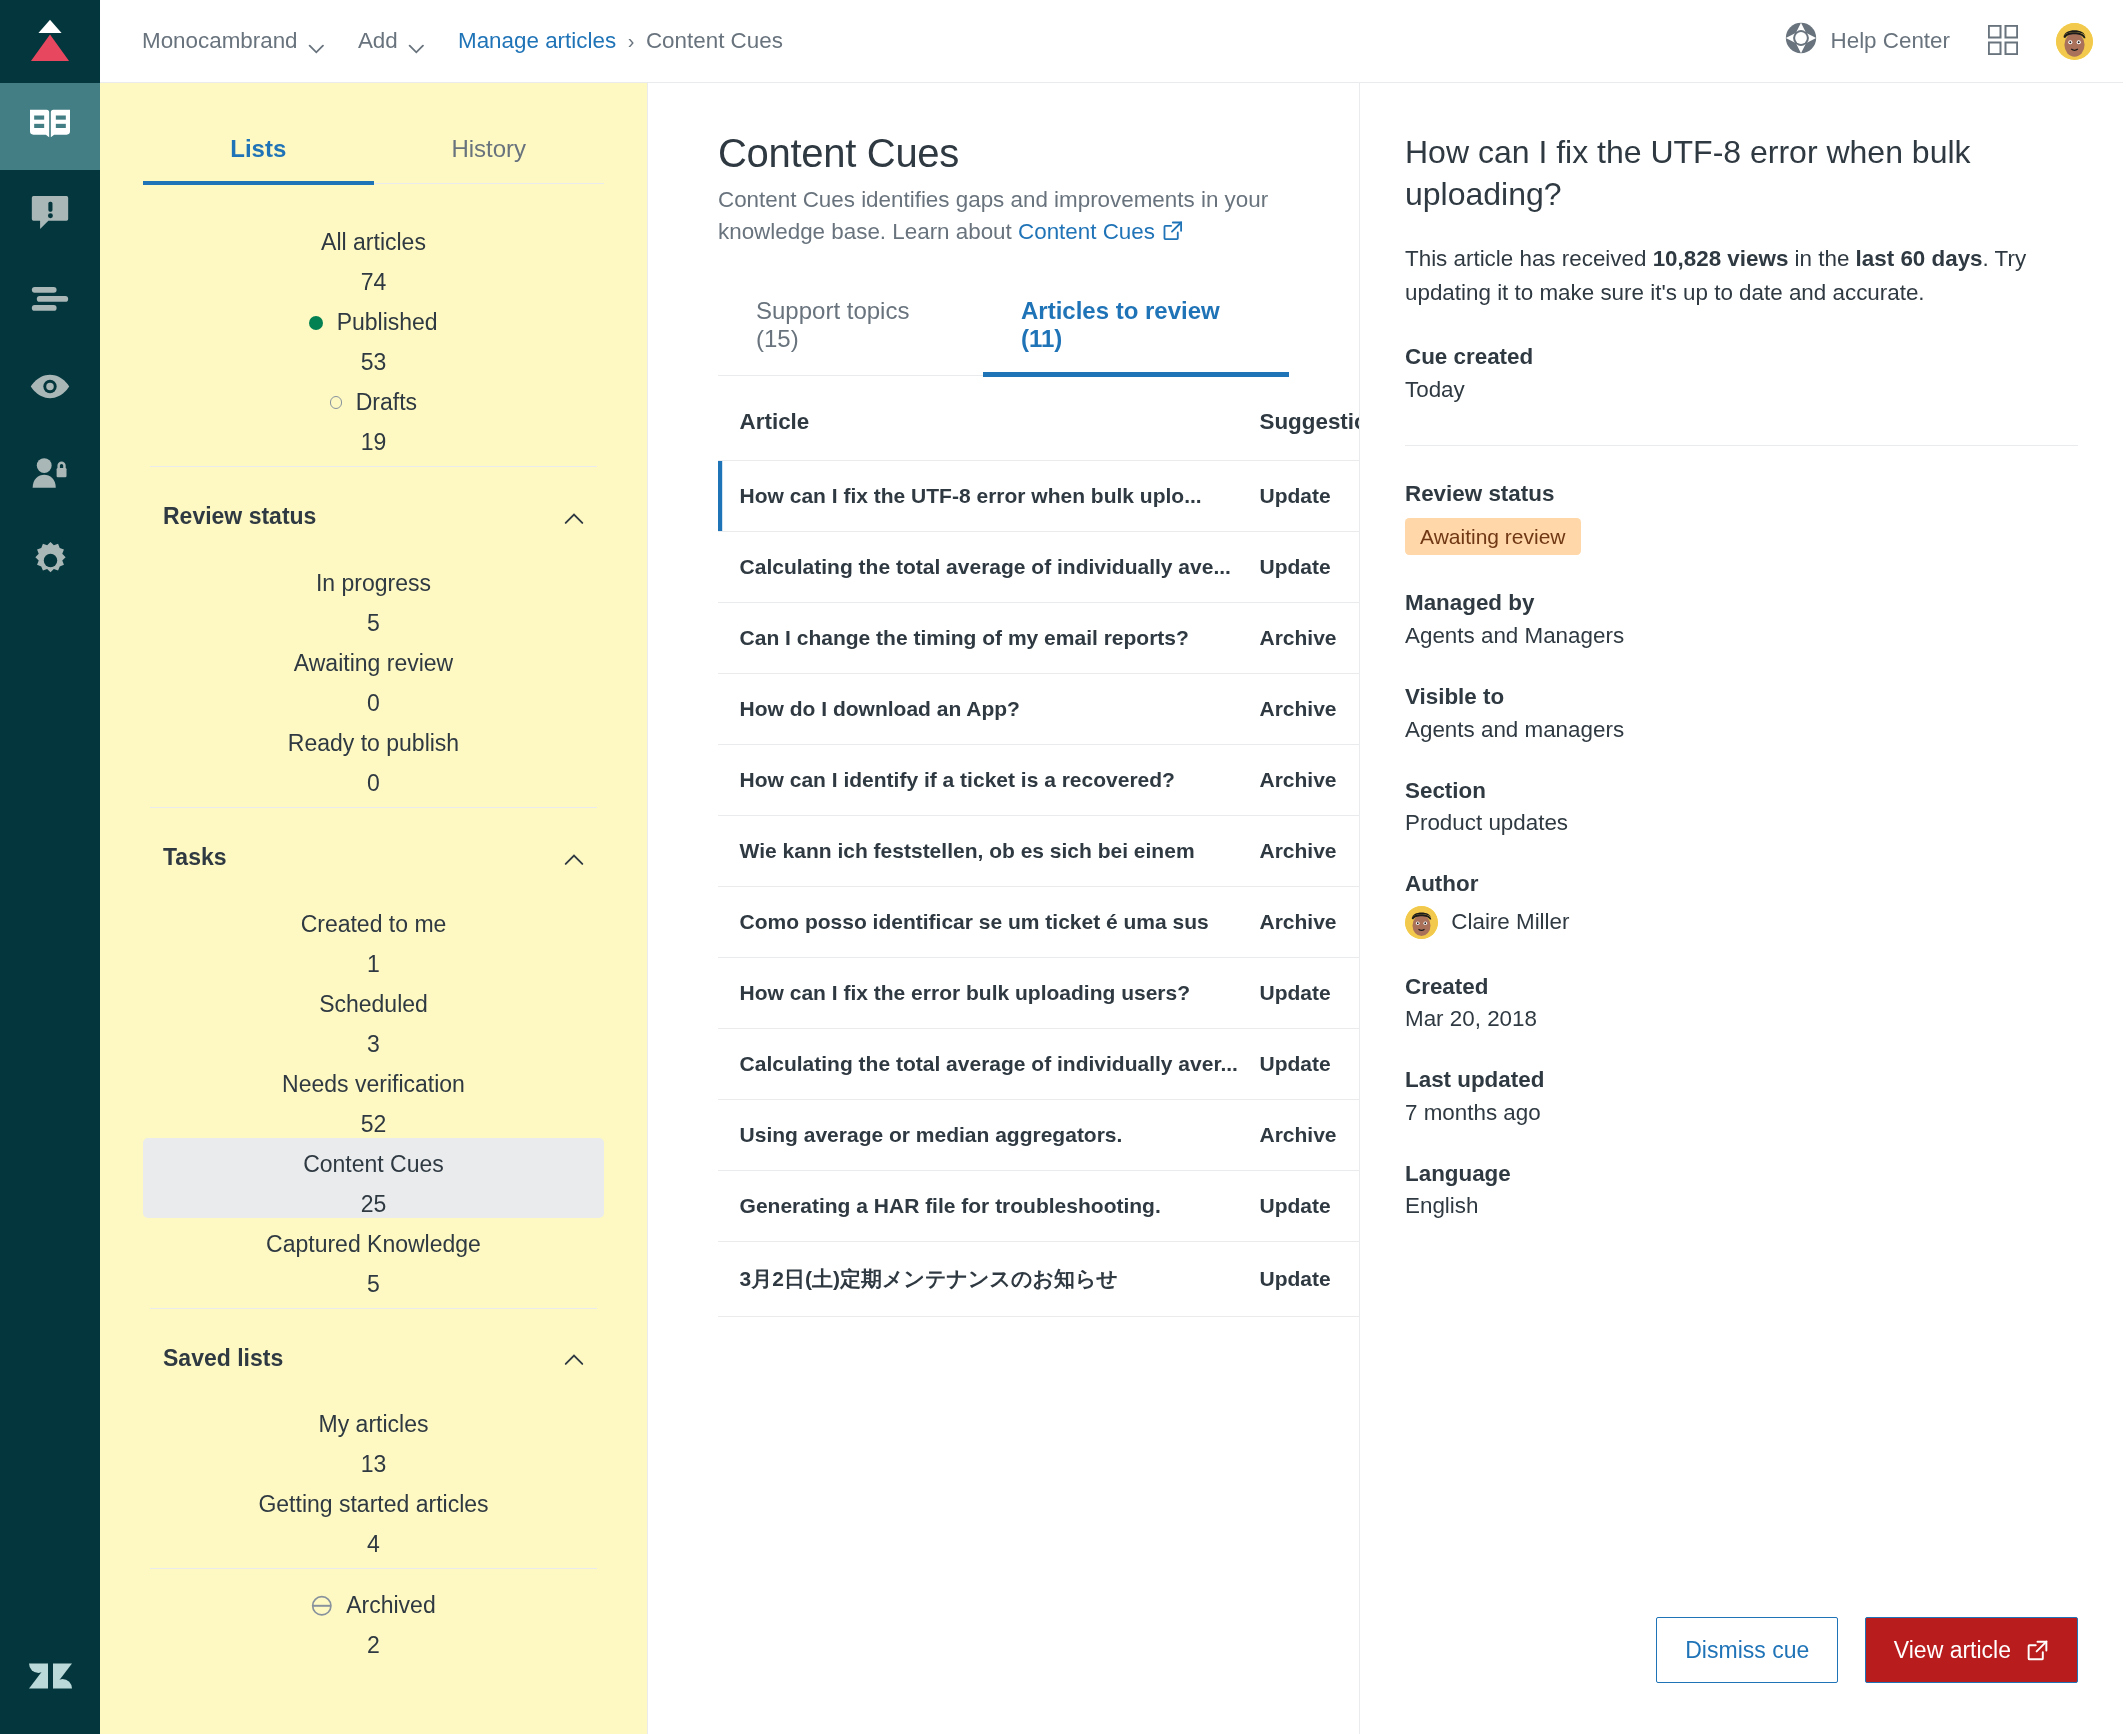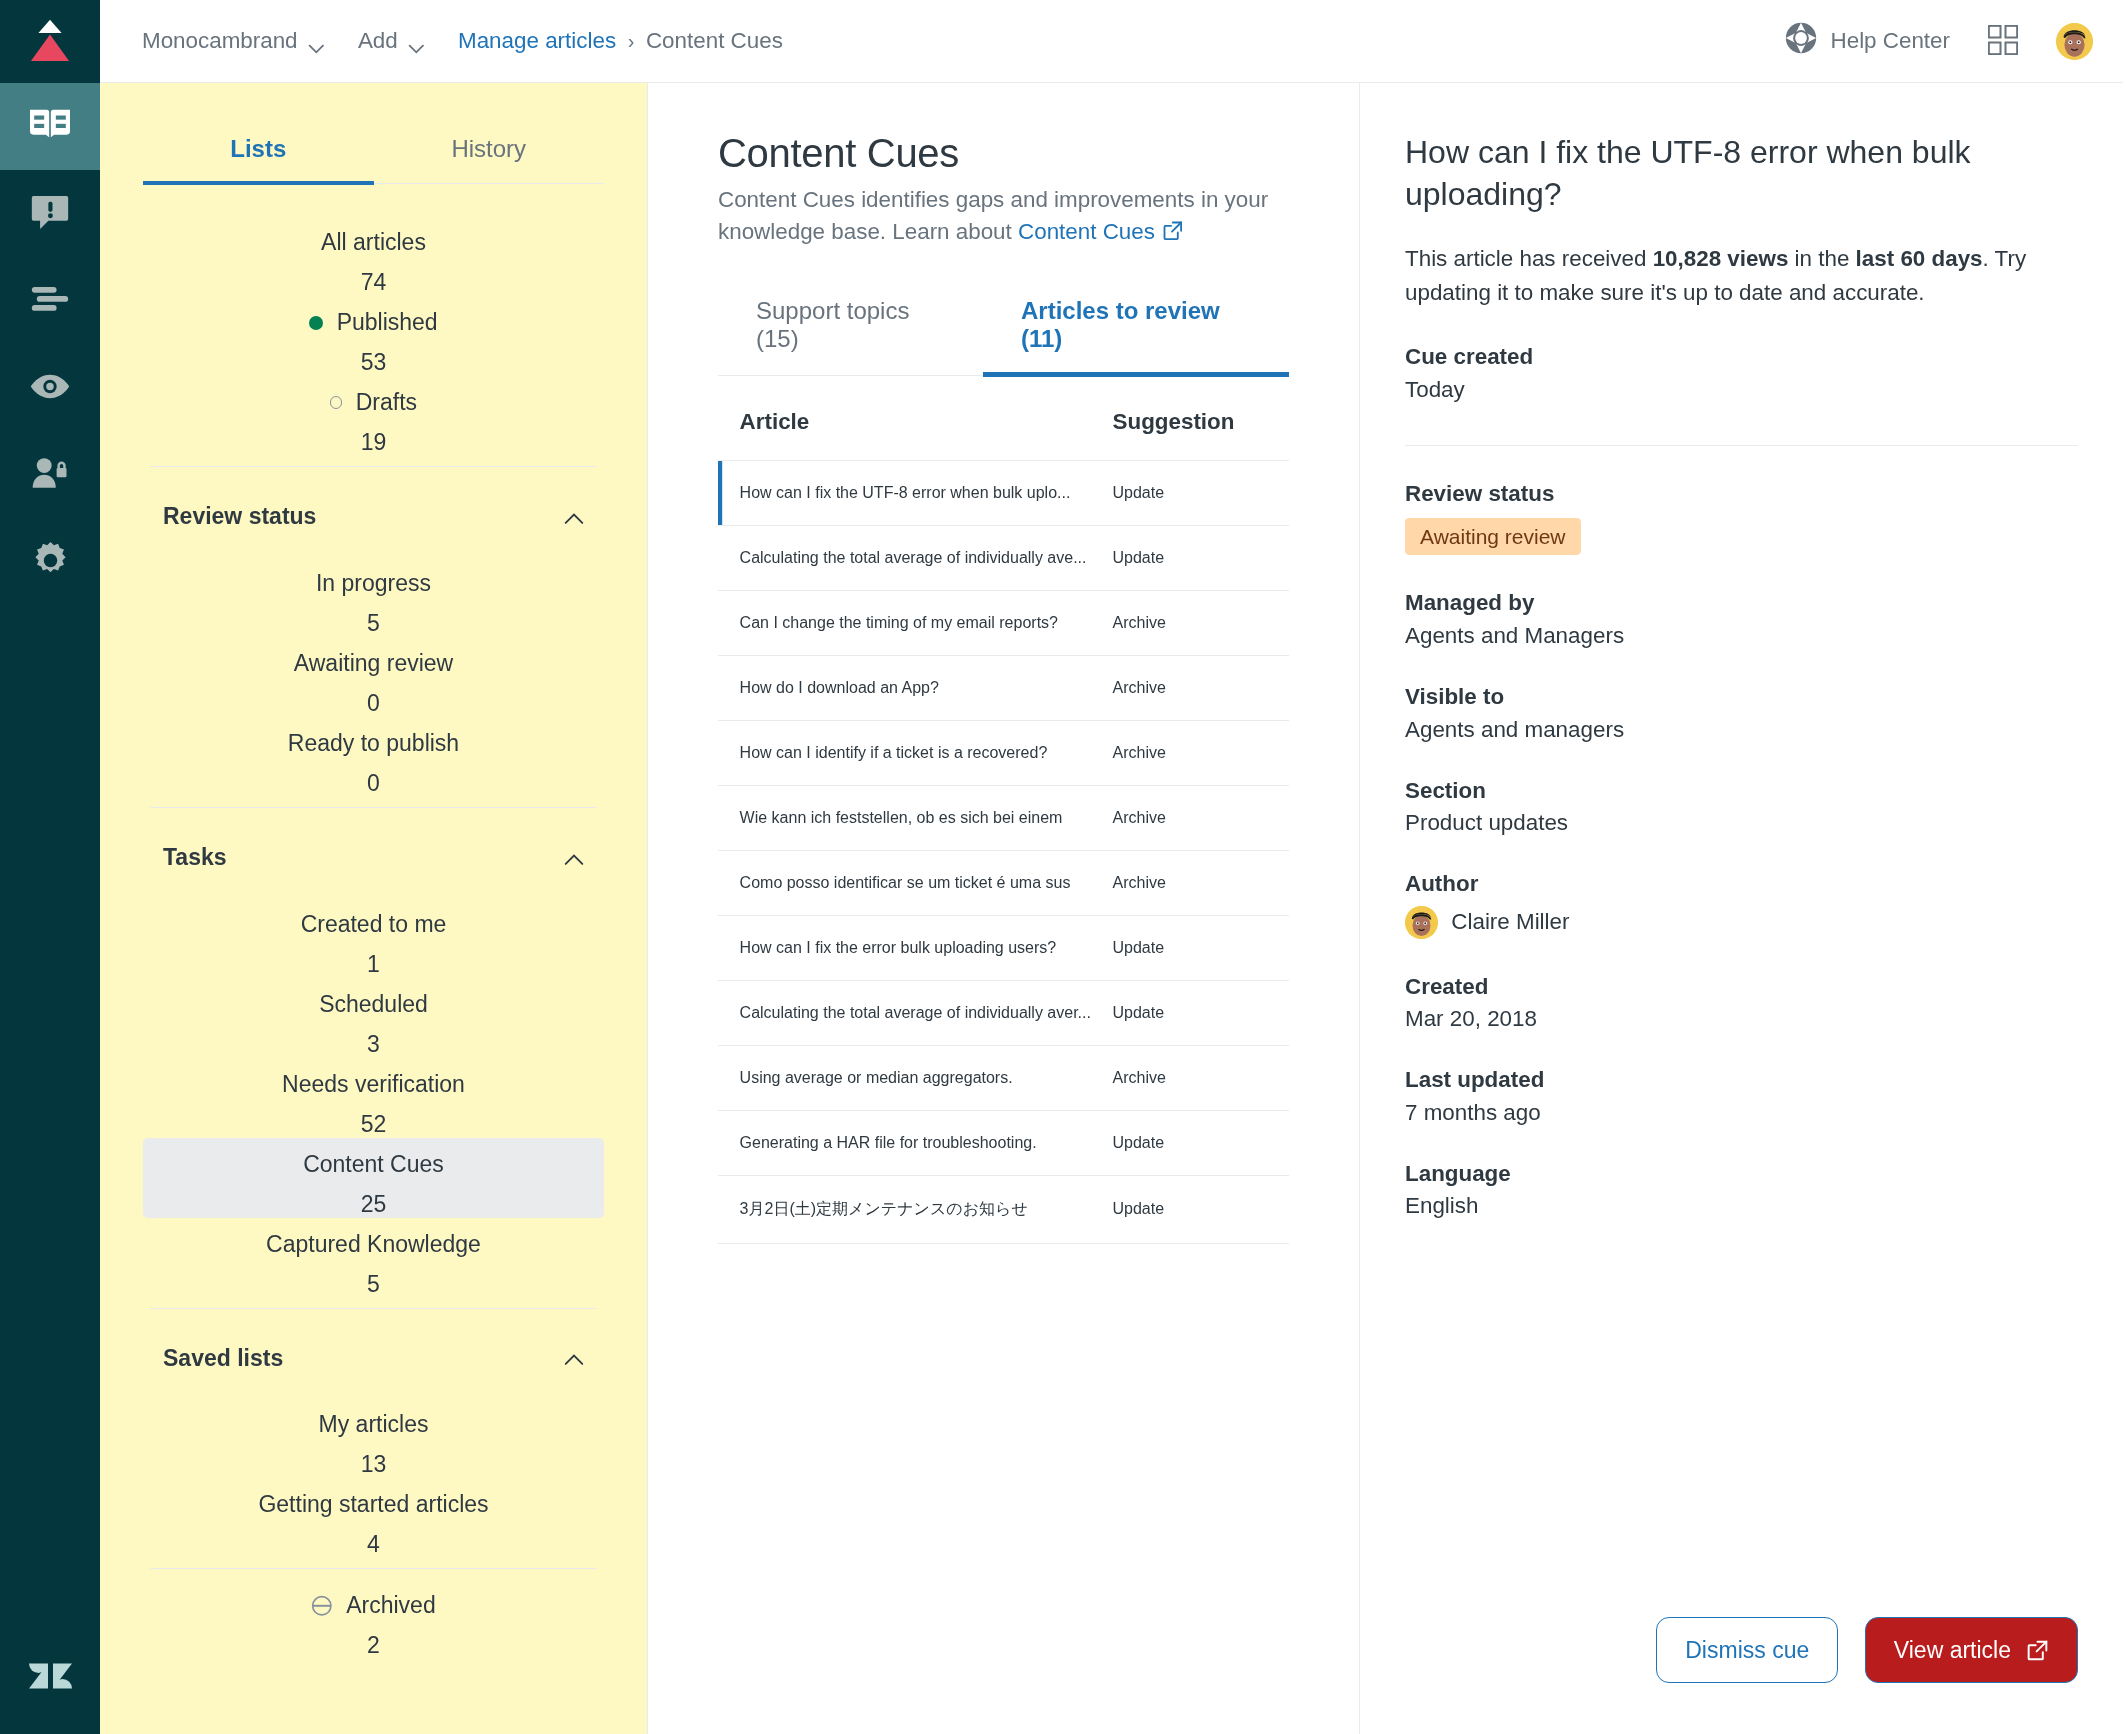--- a/index.html
+++ b/index.html
@@ -106,22 +106,22 @@
   .tab-m.active::after { content:""; position:absolute; left:0; right:0; bottom:-1.7px; height:4.2px; background:#1f73b7; }
 
   table.cues { width: 100%; border-collapse: collapse; margin-top: 5px; }
   table.cues th {
     text-align: left; font-size: 22.4px; color:#2f3941; font-weight:700;
     padding: 28px 0 25px 21.6px; border-bottom: 0.8px solid #e9ebed;
   }
   table.cues th.sugg { width: 208px; }
   .th-inner { display:flex; align-items:center; gap:11.6px; cursor:pointer; }
   table.cues td {
-    font-size: 16px; color:#2f3941; padding: 23px 0 23px 21.6px;
-    border-bottom: 0.8px solid #e9ebed; white-space: nowrap; overflow:hidden;
+    font-size: 21px; color:#2f3941; padding: 23px 0 23px 21.6px;
+    border-bottom: 0.8px solid #e9ebed; white-space: nowrap; overflow:hidden;font-weight:bold;
   }
   table.cues tr.row-selected td:first-child { box-shadow: inset 4.2px 0 0 0 #1f73b7; }
   table.cues tr.row-selected td { background: #fff; }
   table.cues tr { cursor: pointer; }
 
   
   .side-pane {
     width: 764px; flex: 0 0 764px; background:#fff;
     border-left: 0.8px solid #e9ebed;
     display:flex; flex-direction:column; padding: 0 45px;
@@ -138,21 +138,21 @@
   .meta-hr { height:0.8px; background:#e9ebed; margin-top: 42px; }
   .badge {
     display:inline-block; background:#FFD7A8; color:#703815;
     font-size: 21px; padding: 6.6px 15px; border-radius: 4.2px; margin-top: 11.6px;
   }
   .author-row { display:flex; align-items:center; gap:13.3px; margin-top: 8.3px; }
   .author-av { width:33px; height:33px; border-radius:50%; background:#F5D547; overflow:hidden; flex:0 0 33px; }
   .sp-spacer { flex:1 1 auto; }
   .sp-actions { display:flex; justify-content:flex-end; gap: 26.6px; padding: 0 0 52px; }
   .btn {
-    font-size: 23px; border-radius: 13px; cursor:pointer;
+    font-size: 23px; border-radius: 2px; cursor:pointer;
     display:flex; align-items:center; gap:15px; white-space:nowrap;
   }
   .btn-secondary { background:#fff; border: 1.7px solid #1f73b7; color:#1f73b7; padding: 18.3px 28px; }
   .btn-primary { background:#b91c1c; border: 1.7px solid #1f73b7; color:#fff; padding: 18.3px 28px; }
 </style>
 </head>
 <body>
 
 <div class="app">
 

